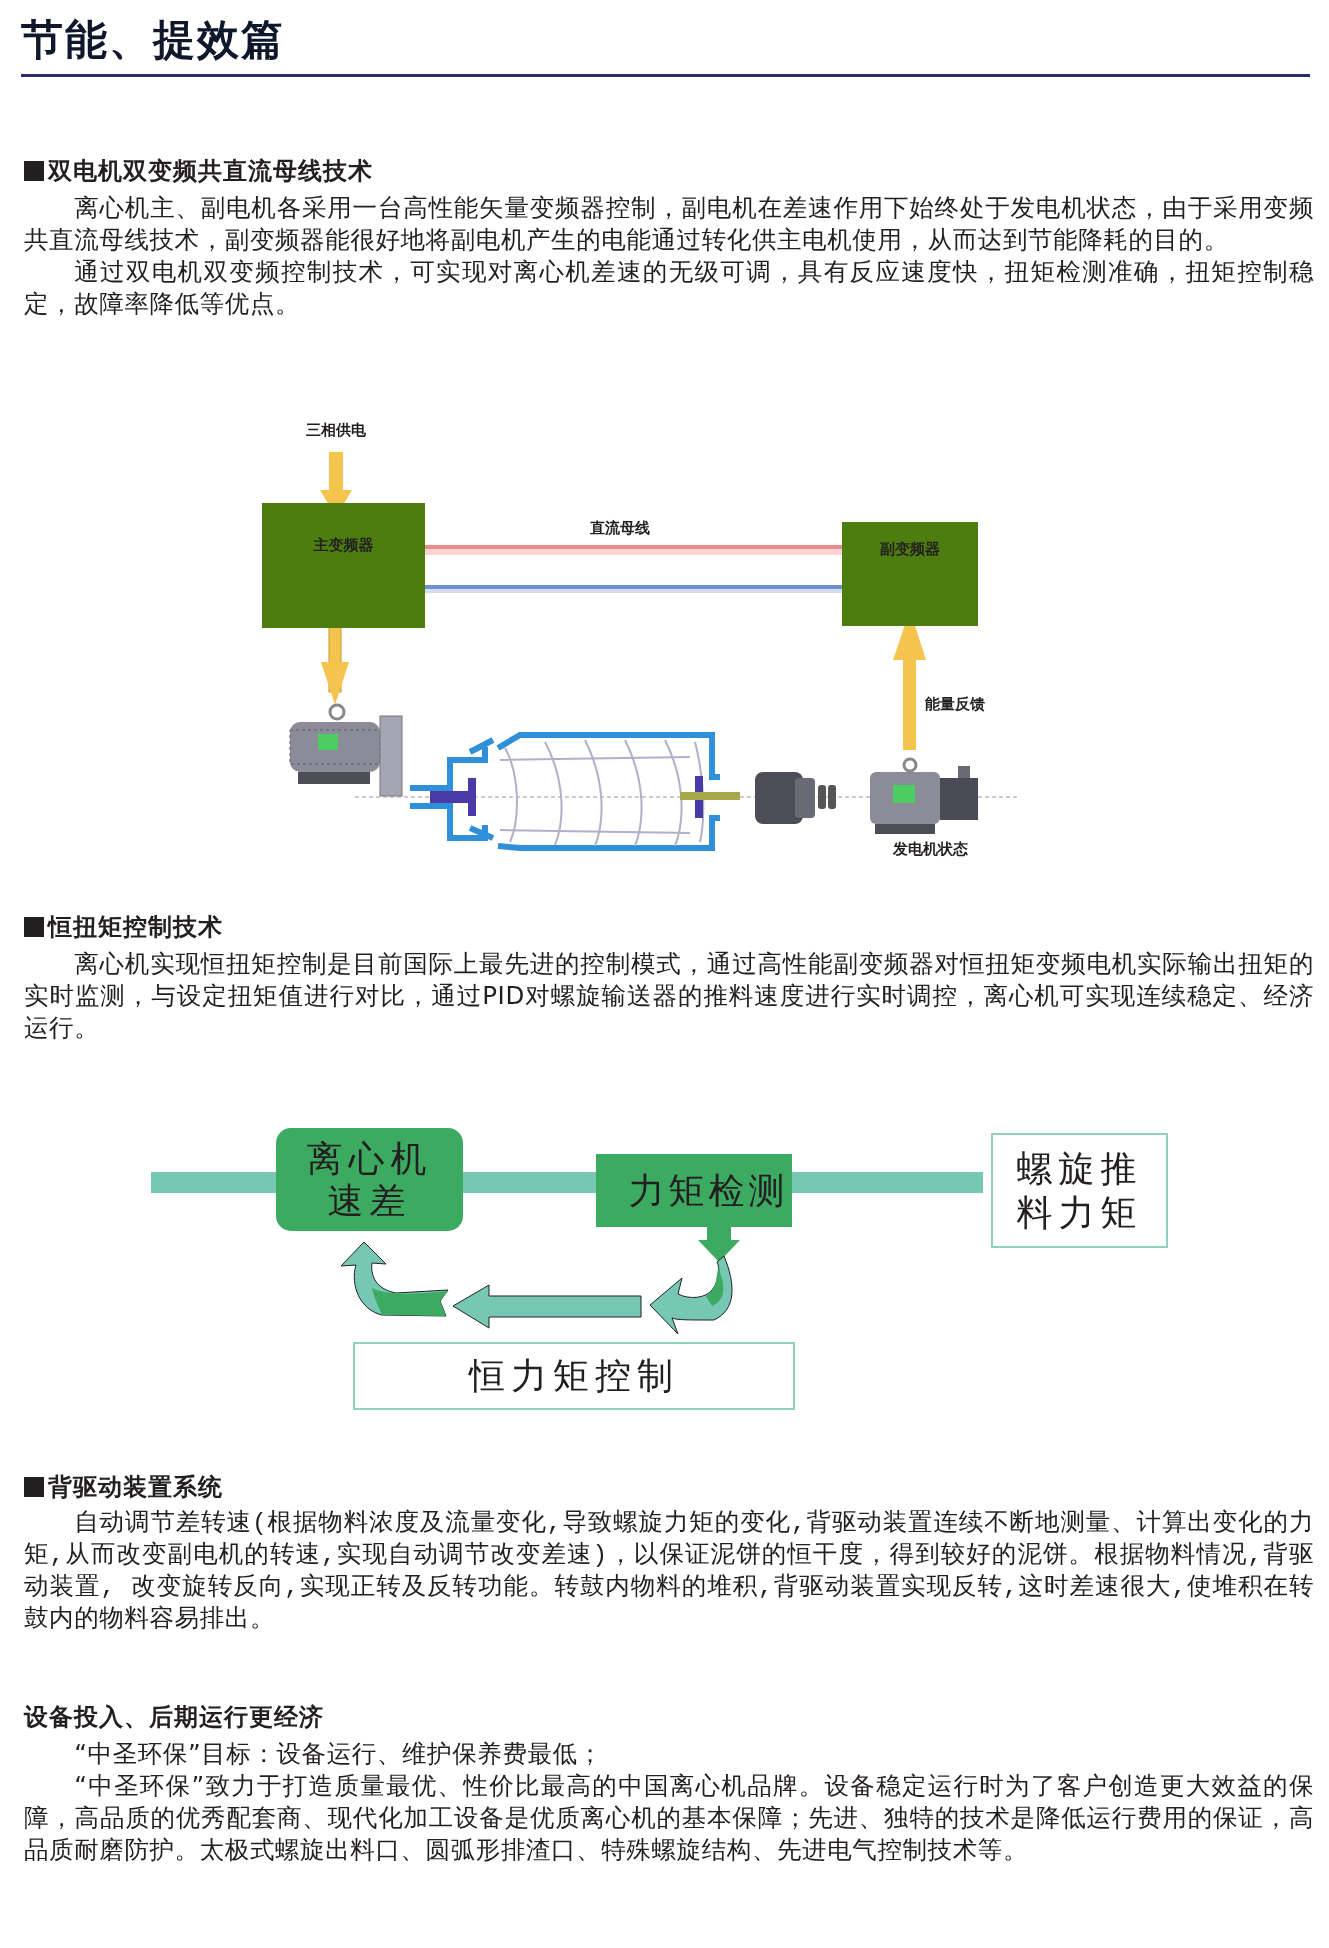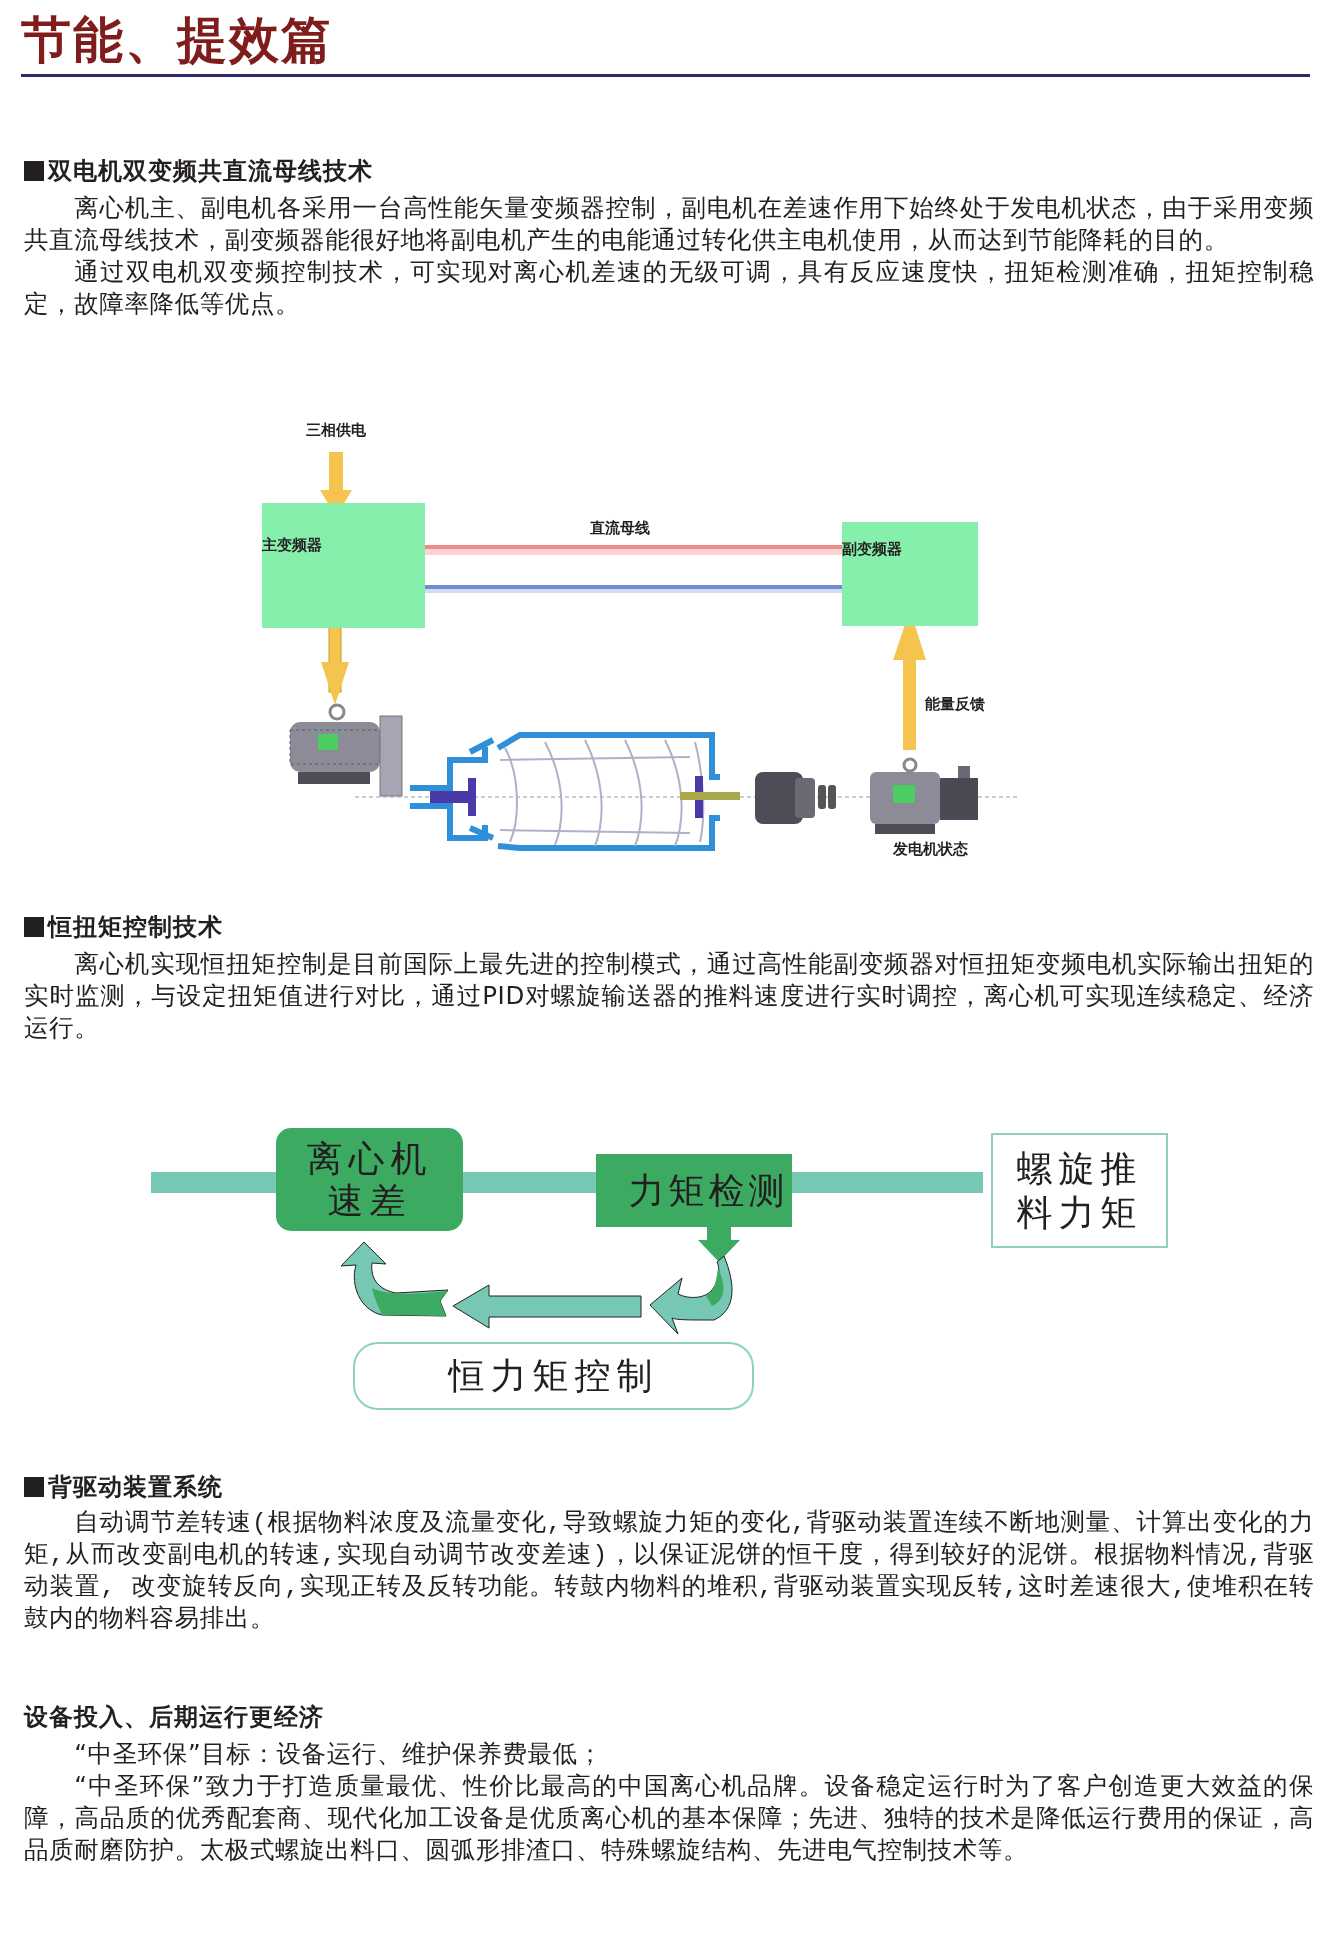--- a/index.html
+++ b/index.html
@@ -1,26 +1,26 @@
 <!DOCTYPE html>
 <html><head>
 <meta charset="utf-8">
 <style>
   html, body { margin:0; padding:0; background:#ffffff; }
   body { width:1329px; height:1948px; position:relative; overflow:hidden;
          font-family:"DejaVu Sans","Liberation Sans",sans-serif; color:#231f20; }
   .abs { position:absolute; }
-  .page-title { left:21px; top:14px; font-size:50px; font-weight:bold; color:#7f1d1d; letter-spacing:2px; line-height:52px; }
+  .page-title { left:21px; top:14px; font-size:42px; font-weight:bold; color:#0f172a; letter-spacing:2px; line-height:52px; }
   .title-rule { left:21px; top:74px; width:1289px; height:3px; background:#2e2a6b; }
   .sec-head { left:24px; font-size:24px; font-weight:bold; line-height:30px; color:#231f20; letter-spacing:1px; white-space:nowrap; }
   .sec-head .sq { display:inline-block; width:20px; height:20px; background:#231f20; margin-right:4px; vertical-align:-2px; }
   .para { left:24px; width:1290px; font-size:24.5px; line-height:32px; color:#231f20; letter-spacing:0.6px; }
   .para p { margin:0; text-indent:2.05em; text-align:justify; text-align-last:left; }
   .diag-label { font-weight:bold; font-size:15px; color:#231f20; white-space:nowrap; }
-  .vfd { background:#86efac; display:flex; align-items:center; }
+  .vfd { background:#4d7c0f; display:flex; align-items:center; justify-content:center; }
   .vfd span { font-weight:bold; font-size:15px; color:#231f20; }
   .green-box { background:#3daa62; color:#231f20; display:flex; align-items:center; justify-content:center; text-align:center; font-size:36px; line-height:42px; letter-spacing:6px; }
   .outline-box { background:#fff; border:2px solid #8fd0c0; color:#231f20; display:flex; align-items:center; justify-content:center; text-align:center; font-size:36px; line-height:44px; letter-spacing:6px; box-sizing:border-box; }
   .flow-bar { background:#76c7b4; }
   svg { position:absolute; overflow:visible; }
 </style>
 </head>
 <body>
 
 <div class="abs page-title">节能、提效篇</div>
@@ -153,21 +153,21 @@
 
     <path d="M717,1262 L724,1256 C736,1285 736,1310 714,1320 L704,1320 C690,1320 676,1320 672,1318 L678,1334 L650,1305 L682,1278 L678,1294 C690,1300 706,1298 712,1290 C720,1280 720,1268 717,1262 Z" fill="#76c7b4" stroke="#222" stroke-width="1"></path>
     <path d="M718,1268 C726,1285 726,1300 712,1306 L706,1296 C716,1290 716,1280 718,1268 Z" fill="#3daa62"></path>
 
     <polygon points="641,1296 641,1317 489,1317 489,1328 453,1306 489,1285 489,1296" fill="#76c7b4" stroke="#222" stroke-width="1"></polygon>
 
     <path d="M448,1290 L440,1301 L446,1316 L382,1315 C360,1310 350,1285 356,1265 L341,1266 L364,1242 L386,1264 L372,1263 C370,1280 380,1290 396,1293 Z" fill="#76c7b4" stroke="#222" stroke-width="1"></path>
     <path d="M372,1288 C385,1295 410,1295 448,1291 L440,1301 L446,1316 L382,1315 C378,1305 374,1298 372,1288 Z" fill="#3daa62"></path>
   </svg>
 
-  <div class="abs outline-box" style="left:353px;top:1342px;width:401px;height:68px;border-radius:25px;">恒力矩控制</div>
+  <div class="abs outline-box" style="left:353px;top:1342px;width:442px;height:68px;">恒力矩控制</div>
 </div>
 
 <div class="abs sec-head" style="top:1472px;">
   <span class="sq"></span><span>背驱动装置系统</span>
 </div>
 <div class="abs para" style="top:1508px;font-family:Liberation Mono, monospace;">
   <p>自动调节差转速(根据物料浓度及流量变化,导致螺旋力矩的变化,背驱动装置连续不断地测量、计算出变化的力矩,从而改变副电机的转速,实现自动调节改变差速)，以保证泥饼的恒干度，得到较好的泥饼。根据物料情况,背驱动装置, 改变旋转反向,实现正转及反转功能。转鼓内物料的堆积,背驱动装置实现反转,这时差速很大,使堆积在转鼓内的物料容易排出。</p>
 </div>
 
 <div class="abs sec-head" style="top:1702px;">

